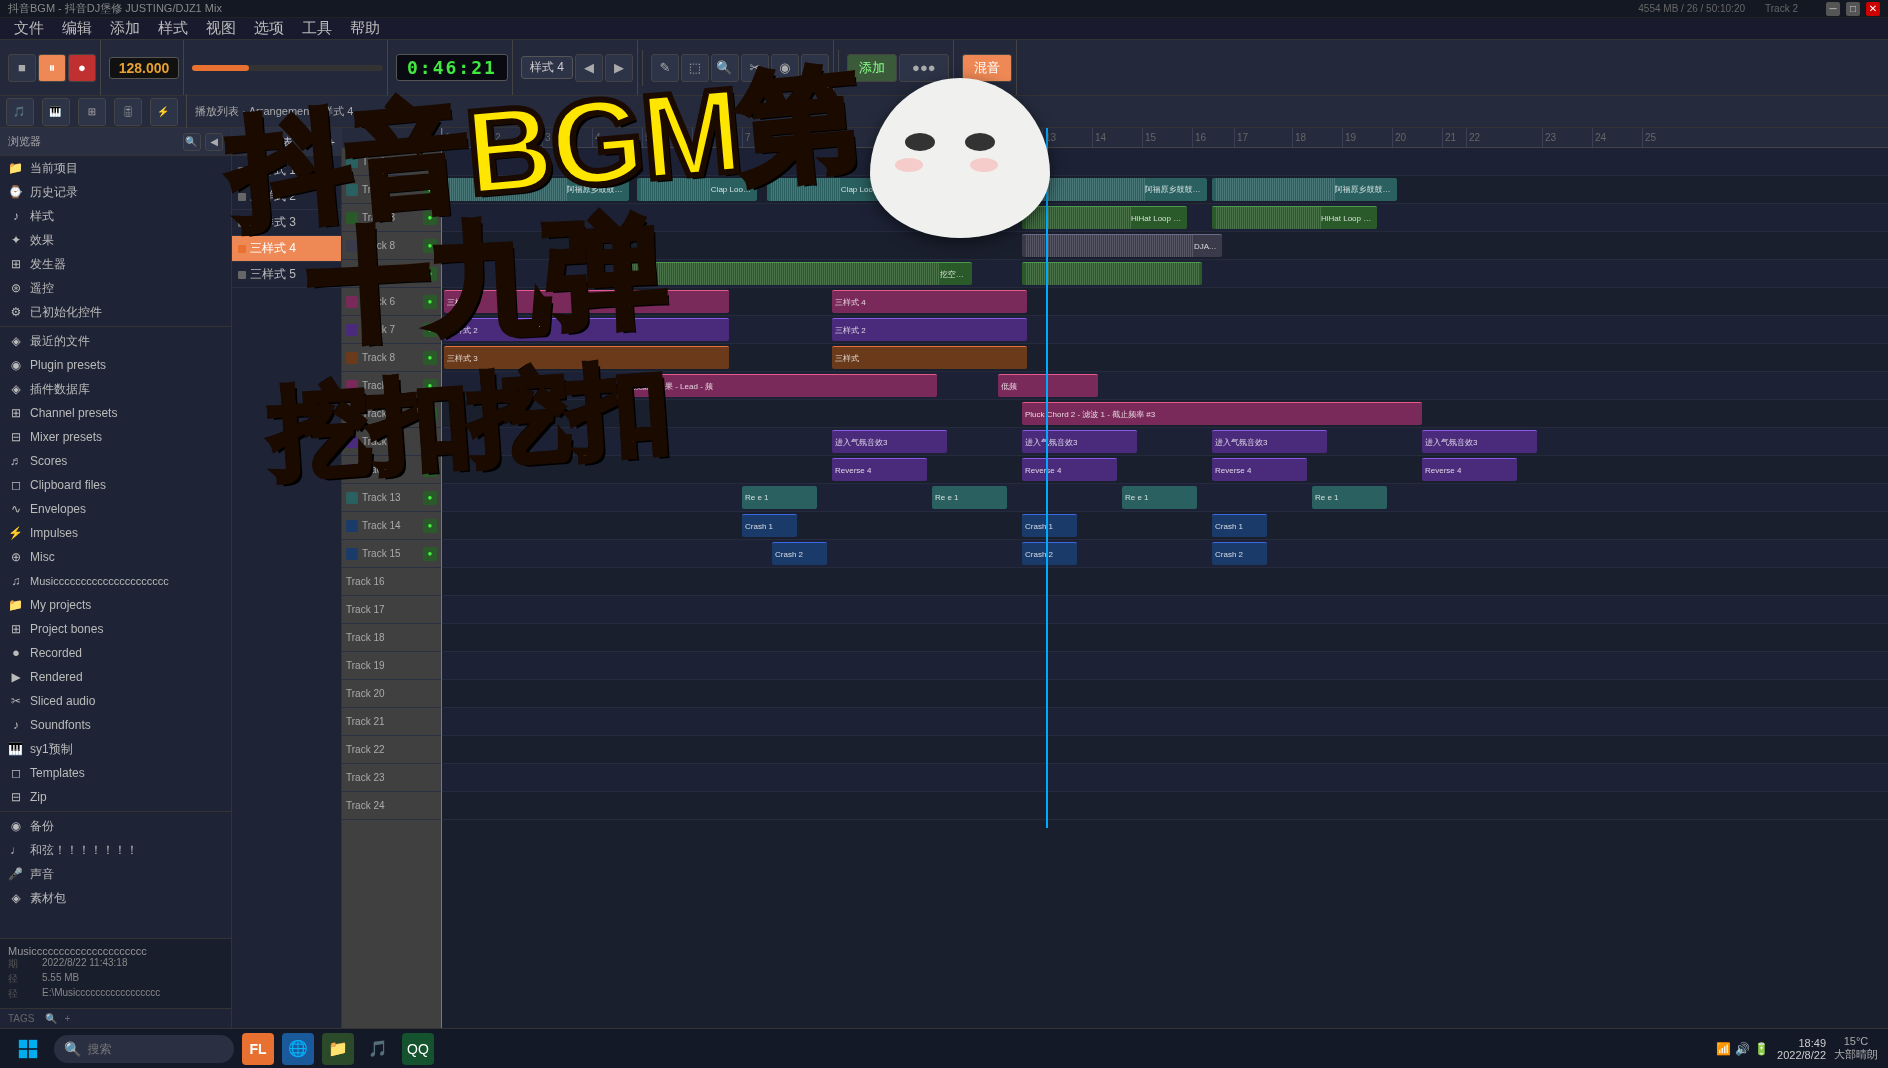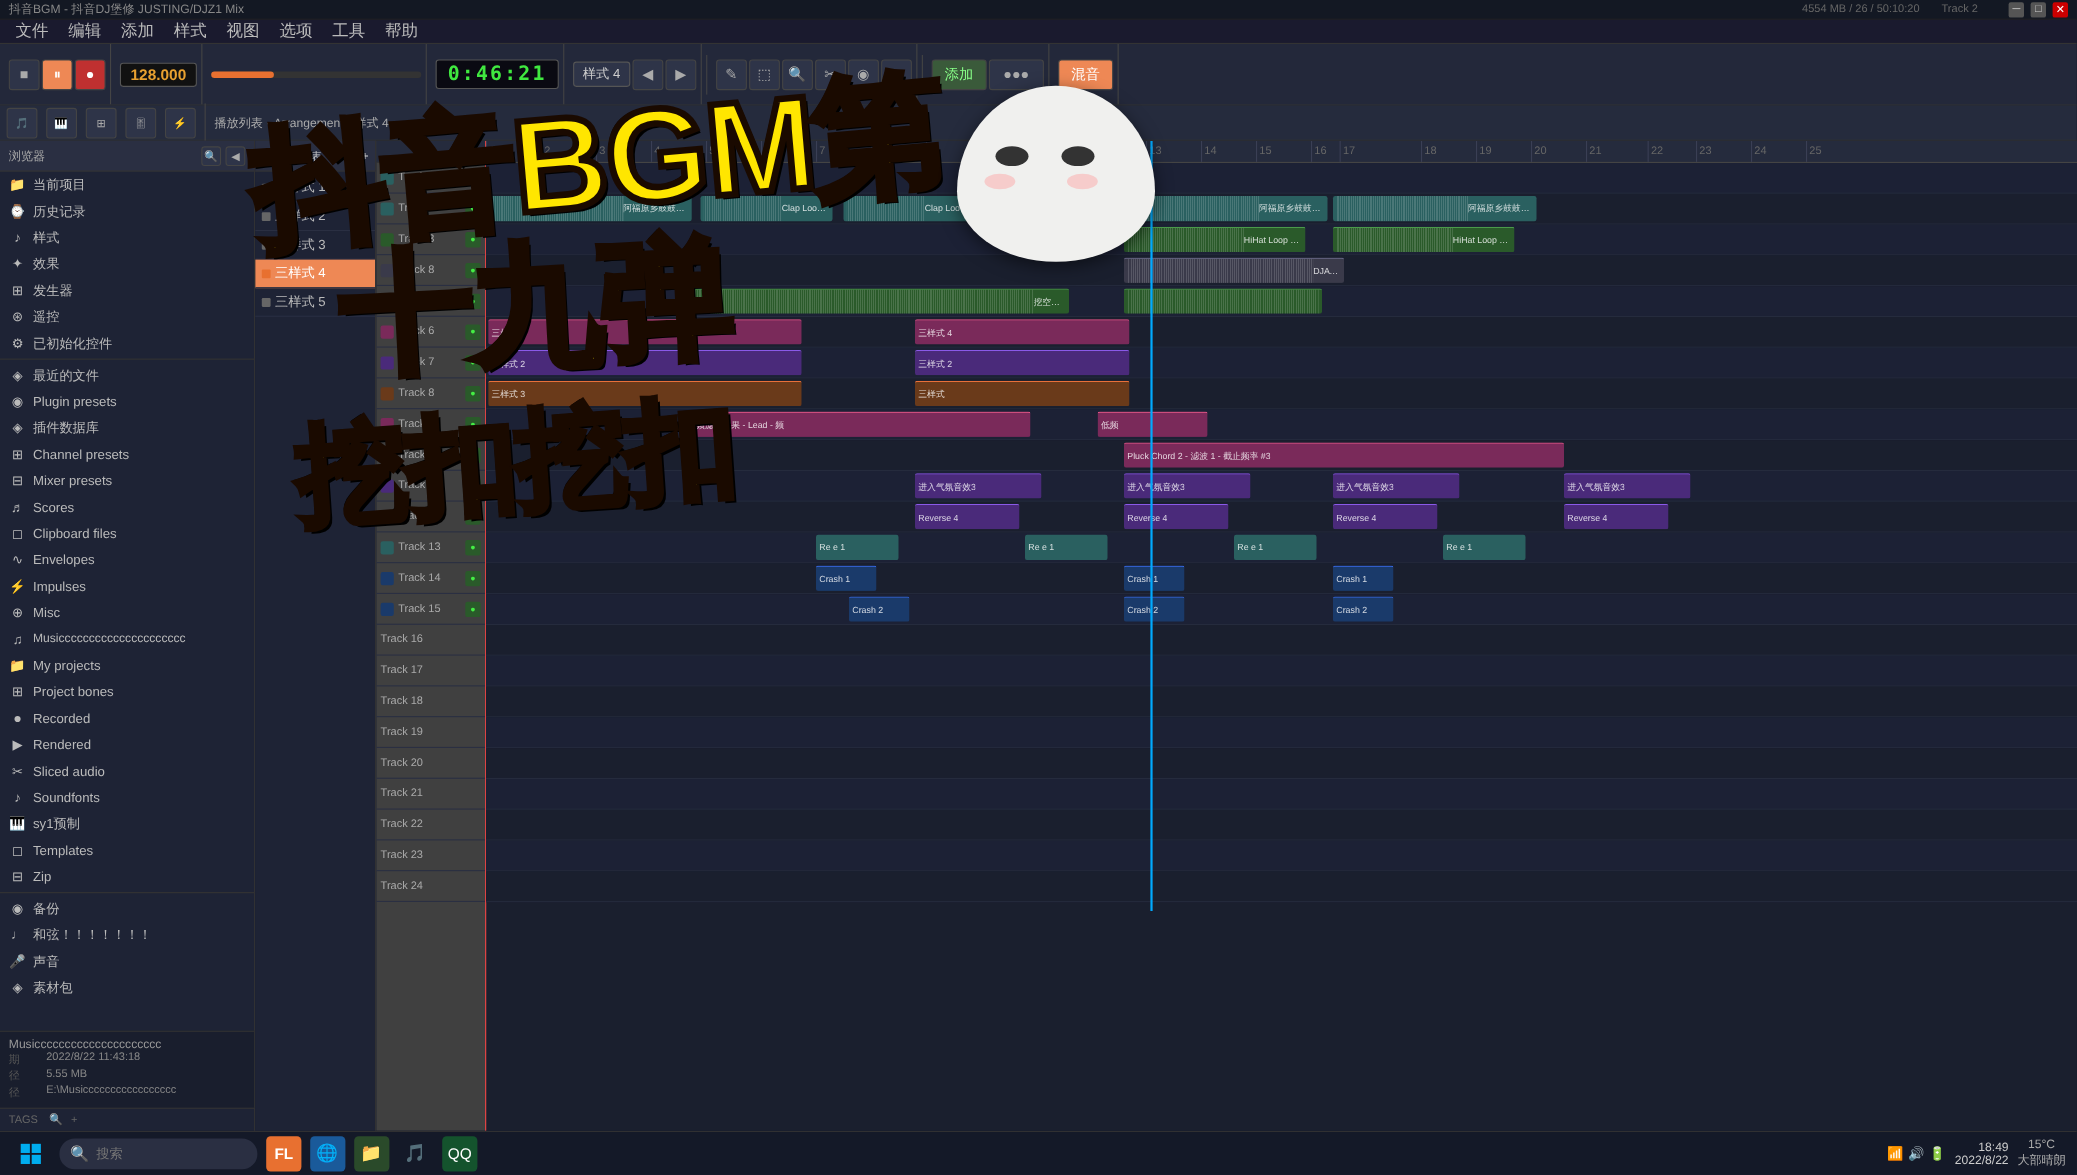--- a/index.html
+++ b/index.html
@@ -941,26 +941,26 @@
             <div class="ruler-mark" style="left:300px;">7</div>
             <div class="ruler-mark" style="left:350px;">8</div>
             <div class="ruler-mark" style="left:400px;">9</div>
             <div class="ruler-mark" style="left:450px;">10</div>
             <div class="ruler-mark" style="left:500px;">11</div>
             <div class="ruler-mark" style="left:550px;">12</div>
             <div class="ruler-mark" style="left:600px;">13</div>
             <div class="ruler-mark" style="left:650px;">14</div>
             <div class="ruler-mark" style="left:700px;">15</div>
             <div class="ruler-mark" style="left:750px;">16</div>
-            <div class="ruler-mark" style="left:776px;">17</div>
+            <div class="ruler-mark" style="left:792px;">17</div>
             <div class="ruler-mark" style="left:850px;">18</div>
             <div class="ruler-mark" style="left:900px;">19</div>
             <div class="ruler-mark" style="left:950px;">20</div>
             <div class="ruler-mark" style="left:1000px;">21</div>
-            <div class="ruler-mark" style="left:1056px;">22</div>
+            <div class="ruler-mark" style="left:1024px;">22</div>
             <div class="ruler-mark" style="left:1100px;">23</div>
             <div class="ruler-mark" style="left:1150px;">24</div>
             <div class="ruler-mark" style="left:1200px;">25</div>
 
             <div class="playhead" style="height:700px; left:604px;"></div>
           </div>
 
           <div class="track-row"></div>
 
           <div class="track-row">

